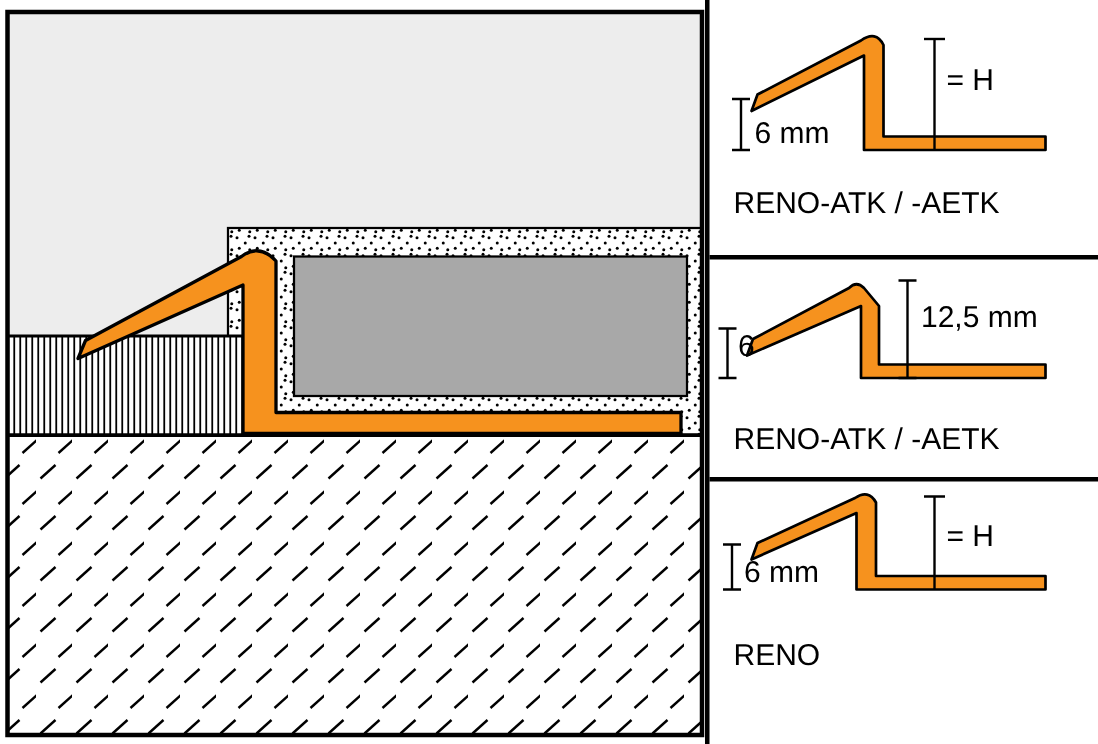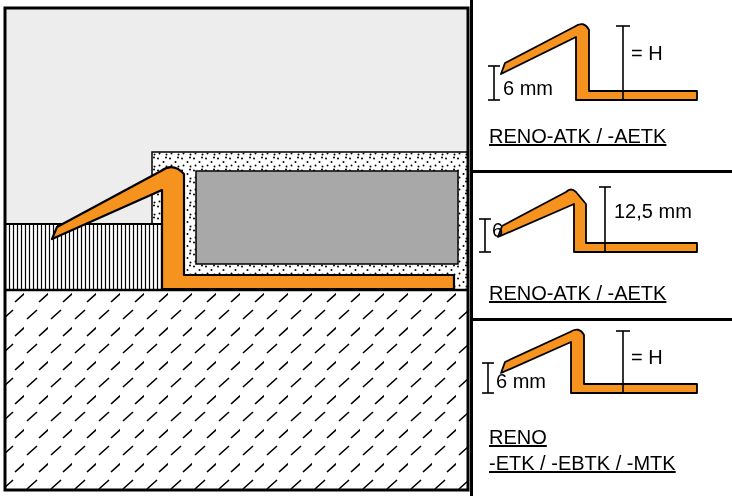--- a/index.html
+++ b/index.html
@@ -12,21 +12,21 @@
     position:absolute; left:470px; top:0; width:262px; height:496px;
     border-left:3px solid #000; box-sizing:border-box; background:#fff;
   }
   .panel { position:relative; box-sizing:border-box; width:259px; }
   .panel-1 { height:170px; }
   .panel-2 { height:148px; border-top:3px solid #000; }
   .panel-3 { height:178px; border-top:3px solid #000; }
   .panel svg { position:absolute; left:0; top:0; display:block; }
   .panel-label {
     position:absolute; left:16px; font-size:20px; line-height:24px;
-    color:#000; white-space:nowrap;text-decoration:underline;
+    color:#000; white-space:nowrap;
   }
   svg text { font-family:"Liberation Sans", sans-serif; fill:#000; font-size:20px; }
   .dim line { stroke:#000; stroke-width:1.6; }
 </style>
 </head>
 <body>
 
 <div class="screen">
 
   <div class="drawing">
@@ -121,17 +121,16 @@
           <line x1="9" y1="72" x2="21" y2="72"></line>
         </g>
         <text x="23" y="67">6 mm</text>
         <g class="dim">
           <line x1="150" y1="10" x2="150" y2="72"></line>
           <line x1="143" y1="10" x2="157" y2="10"></line>
         </g>
         <text x="158" y="43">= H</text>
       </svg>
       <div class="panel-label" style="top:104px">RENO</div>
-      <div class="panel-label" style="top:130px">-ETK / -EBTK / -MTK</div>
     </div>
 
   </div>
 </div>
 
 </body></html>

